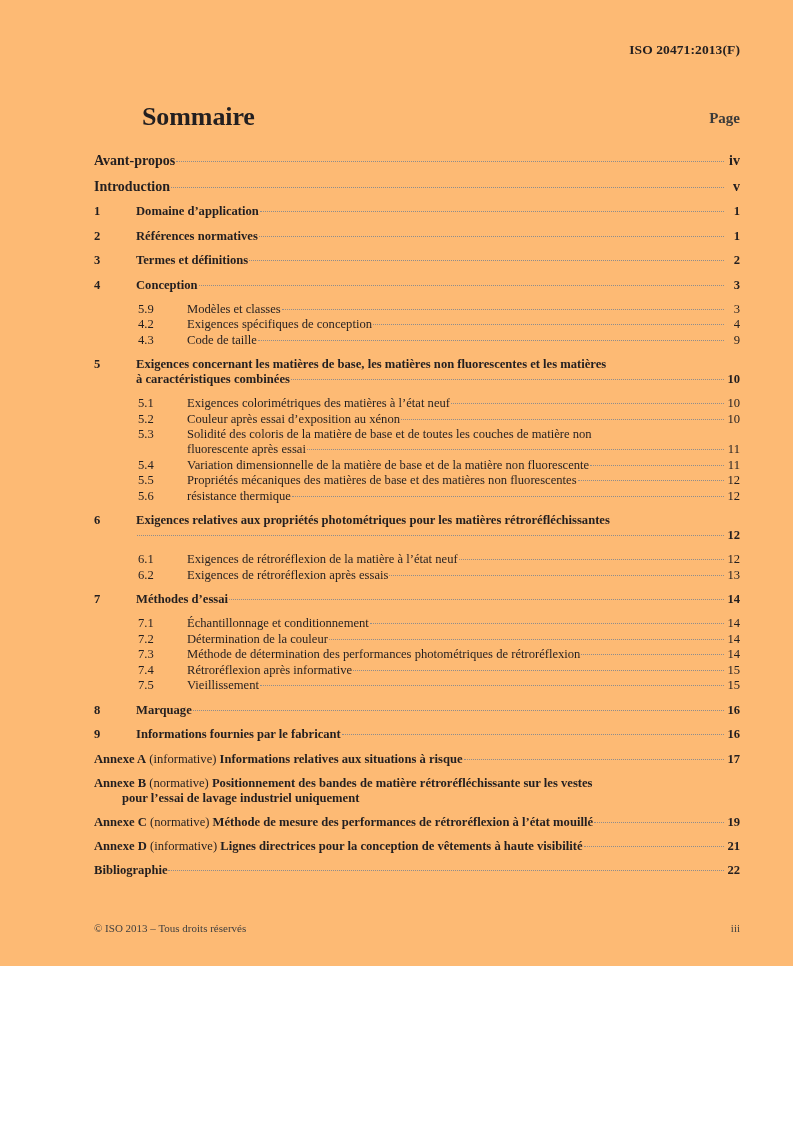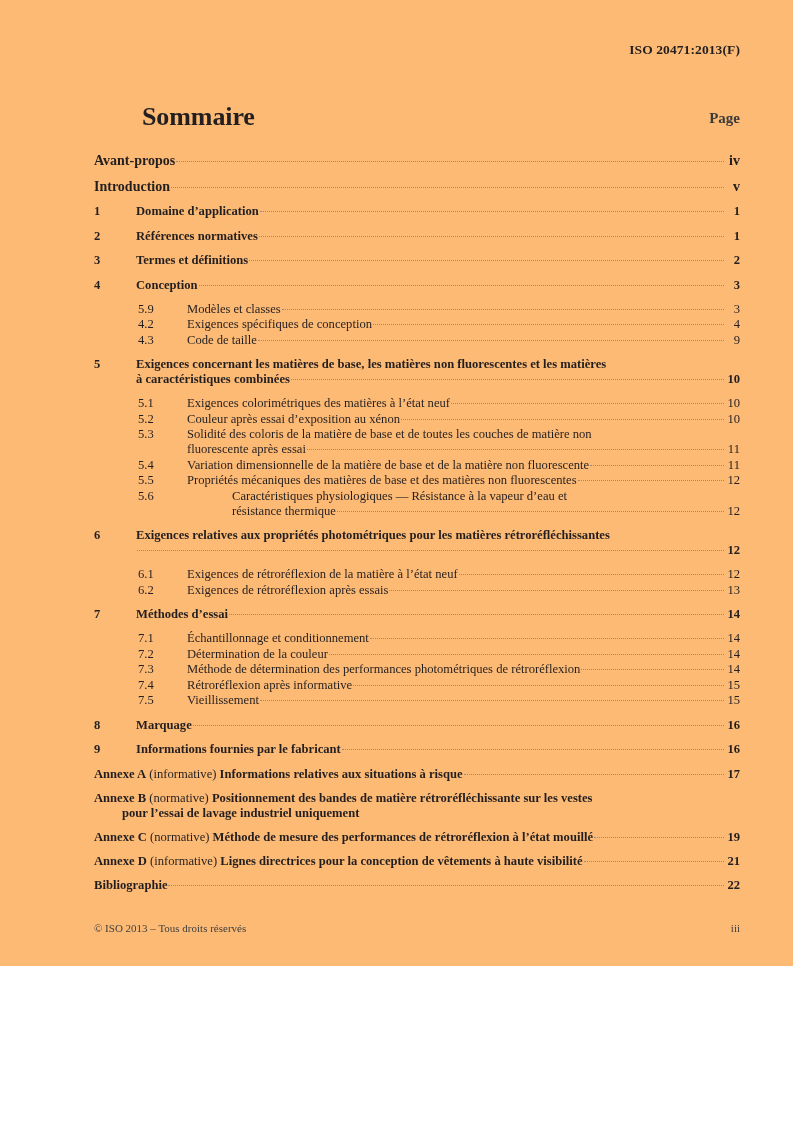--- a/index.html
+++ b/index.html
@@ -346,26 +346,23 @@
     <div class="row lvl2">
       <div class="num lvl2">5.5</div>
       <div class="body">
         <span class="txt r">Propriétés mécaniques des matières de base et des matières non fluorescentes</span>
         <span class="leaderwrap">
           <span class="leader"></span>
           <span class="pg r">12</span>
         </span>
       </div>
     </div>
-    <div class="row lvl2" style="margin-bottom:9.5px;gap:45px;">
+    <div class="row lvl2" style="margin-bottom:9.5px;">
       <div class="num lvl2">5.6</div>
       <div class="hang">
-        <div class="line">
-          <span class="txt r">Caractéristiques physiologiques — Résistance à la vapeur d’eau et</span>
-        </div>
         <div class="line">
           <span class="txt r">résistance thermique</span>
           <span class="leaderwrap">
             <span class="leader"></span>
             <span class="pg r">12</span>
           </span>
         </div>
       </div>
     </div>
 

